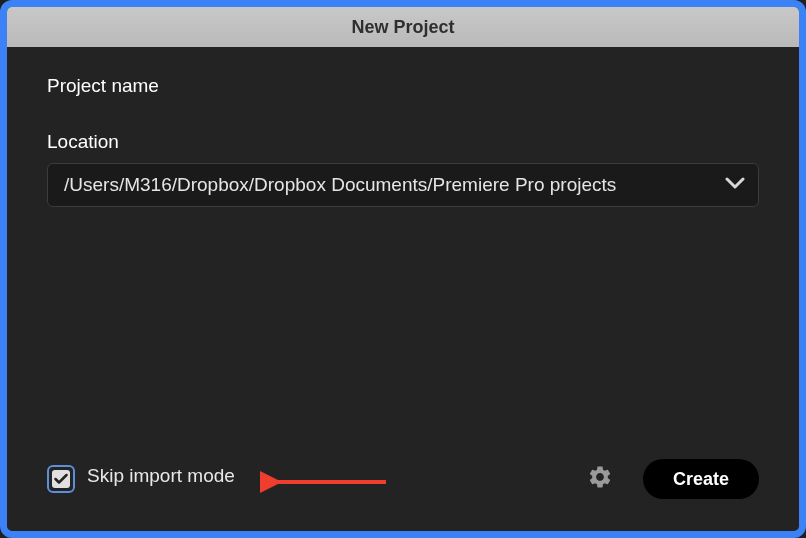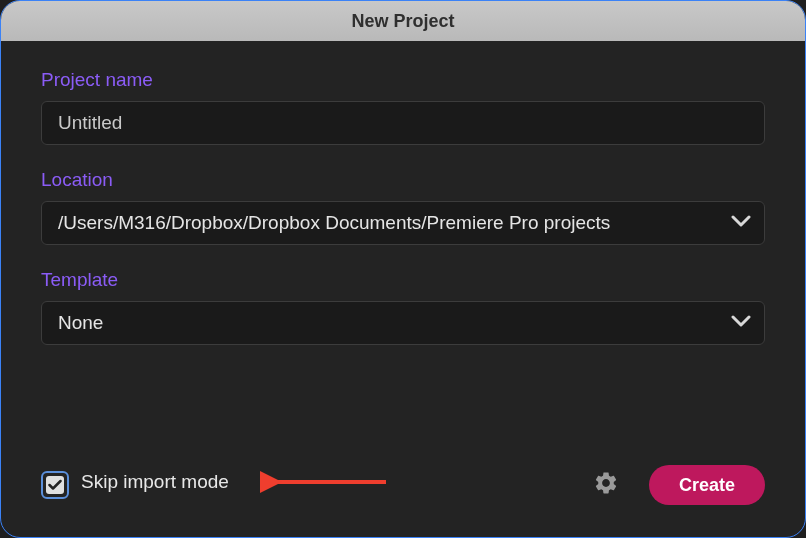--- a/index.html
+++ b/index.html
@@ -11,24 +11,24 @@
     body {
       width: 806px;
       height: 538px;
       background: #1f1f1f;
       overflow: hidden;
       position: relative;
     }
     .dialog {
       width: 100%;
       height: 100%;
-      border-radius: 20px;
+      border-radius: 12px;
       overflow: hidden;
       background: #232323;
-      border: 1px solid #3b82f6;
+      border: 7px solid #3b82f6;
       display: flex;
       flex-direction: column;
     }
     .titlebar {
       height: 40px;
       background: linear-gradient(#c8c8c8, #b9b9b9);
       display: flex;
       align-items: center;
       justify-content: center;
       flex-shrink: 0;
@@ -41,21 +41,21 @@
     .content {
       flex: 1;
       padding: 28px 40px 20px 40px;
       display: flex;
       flex-direction: column;
     }
     .field-group {
       margin-bottom: 24px;
     }
     .field-label {
-      color: #8b5cf6;
+      color: #ffffff;
       font-size: 19px;
       margin-bottom: 10px;
       display: block;
     }
     .text-input {
       width: 100%;
       height: 44px;
       background: #1a1a1a;
       border: 1px solid #3c3c3c;
       border-radius: 6px;
@@ -146,21 +146,21 @@
       display: flex;
       align-items: center;
       justify-content: center;
     }
     .btn-cancel {
       background: transparent;
       border: 2px solid #6a6a6a;
       color: #d0d0d0;
     }
     .btn-create {
-      background: #be185d;
+      background: #000000;
       color: #ffffff;
       padding: 0 30px;
     }
     .annotation-arrow {
       position: absolute;
       left: 260px;
       top: 470px;
       pointer-events: none;
     }
   </style>
@@ -169,50 +169,36 @@
 
 <div class="dialog">
   <div class="titlebar">
     <span class="titlebar-title">New Project</span>
   </div>
 
   <div class="content">
 
     <div class="field-group">
       <label class="field-label">Project name</label>
-      <input type="text" class="text-input" value="Untitled" style="">
     </div>
 
     <div class="field-group">
       <label class="field-label">Location</label>
       <div class="select-wrap">
         <div class="select-input">
           <span>/Users/M316/Dropbox/Dropbox Documents/Premiere Pro projects</span>
         </div>
         <span class="chevron">
           <svg width="20" height="14" viewBox="0 0 20 14">
               <path d="M2 3 L10 11 L18 3" stroke="#d8d8d8" stroke-width="3" fill="none" stroke-linecap="round" stroke-linejoin="round"></path>
             </svg>
         </span>
       </div>
     </div>
 
-    <div class="field-group">
-      <label class="field-label">Template</label>
-      <div class="select-wrap">
-        <div class="select-input">
-          <span>None</span>
-        </div>
-        <span class="chevron">
-          <svg width="20" height="14" viewBox="0 0 20 14">
-              <path d="M2 3 L10 11 L18 3" stroke="#d8d8d8" stroke-width="3" fill="none" stroke-linecap="round" stroke-linejoin="round"></path>
-            </svg>
-        </span>
-      </div>
-    </div>
 
   </div>
 
   <div class="footer">
     <div class="checkbox-wrap">
       <div class="checkbox-box">
         <div class="checkbox-inner">
           <svg width="14" height="12" viewBox="0 0 14 12">
               <path d="M1.5 6 L5 9.5 L12.5 2" stroke="#232323" stroke-width="2.5" fill="none" stroke-linecap="round" stroke-linejoin="round"></path>
             </svg>

